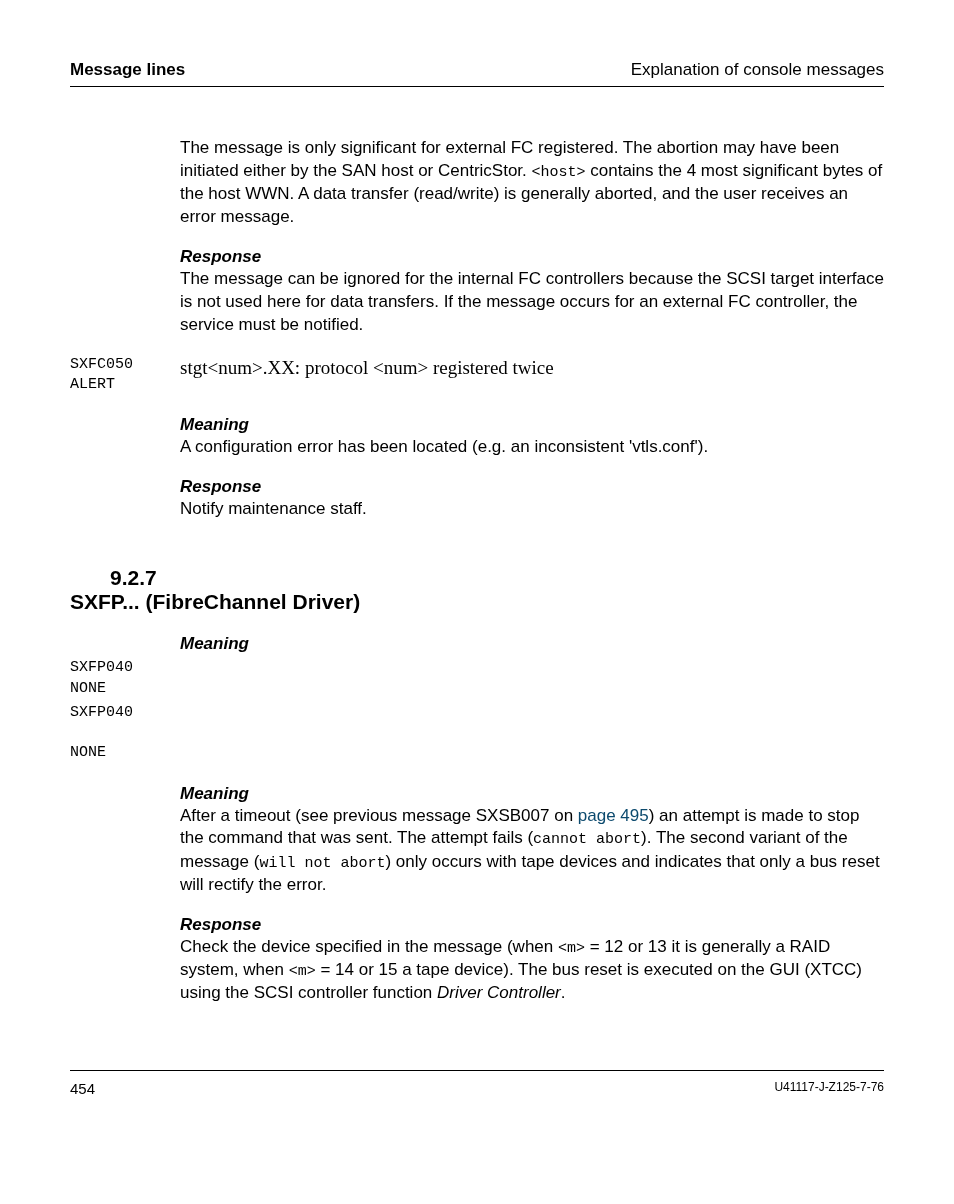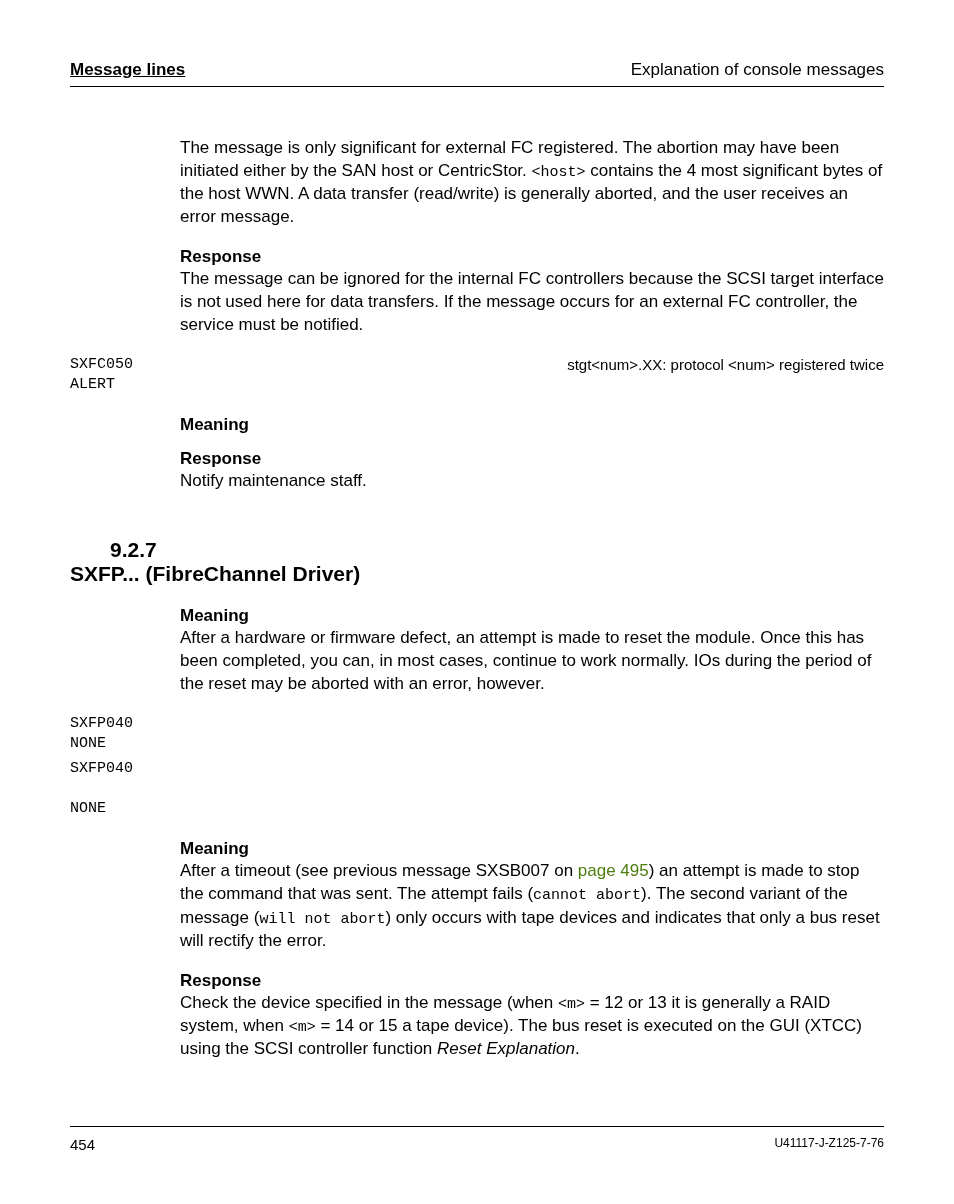--- a/index.html
+++ b/index.html
@@ -19,58 +19,57 @@
     .header {
       display: flex;
       justify-content: space-between;
       border-bottom: 1.5px solid #000;
       padding-bottom: 6px;
       margin-bottom: 50px;
     }
     .header-left {
       font-weight: bold;
       font-size: 17px;
-      text-decoration: underline;
     }
     .header-right {
       font-size: 17px;
     }
     .body-text {
       margin-left: 110px;
       margin-bottom: 18px;
       line-height: 1.35;
       font-size: 17px;
     }
     .label-bold {
       font-weight: bold;
       margin-left: 110px;
       margin-top: 14px;
       margin-bottom: 1px;
       font-size: 17px;
+      font-style: italic;
     }
     .msg-row {
       display: flex;
       align-items: flex-start;
       margin-top: 4px;
       margin-bottom: 2px;
     }
     .msg-code {
       width: 110px;
       flex-shrink: 0;
       font-family: 'Courier New', monospace;
       font-size: 15px;
       line-height: 1.35;
       white-space: pre;
     }
     .msg-text {
-      font-family: Liberation Sans, sans-serif;
-      font-size: 15px;
+      font-family: Liberation Serif, serif;
+      font-size: 19px;
       line-height: 1.35;
       flex: 1;
-      text-align: right;
     }
     .section-heading {
       display: flex;
       margin-top: 45px;
       margin-bottom: 14px;
       flex-direction: column;
     }
     .section-num {
       width: 70px;
       margin-left: 40px;
@@ -79,21 +78,21 @@
     }
     .section-title {
       font-weight: bold;
       font-size: 21px;
     }
     .mono-inline {
       font-family: 'Courier New', monospace;
       font-size: 15px;
     }
     .link {
-      color: #4d7c0f;
+      color: #0c4a6e;
     }
     .italic {
       font-style: italic;
     }
     .footer {
       display: flex;
       justify-content: space-between;
       border-top: 1.5px solid #000;
       margin-top: 65px;
       padding-top: 9px;
@@ -119,51 +118,51 @@
   <div class="label-bold">Response</div>
   <div class="body-text">The message can be ignored for the internal FC controllers because the SCSI target interface is not used here for data transfers. If the message occurs for an external FC controller, the service must be notified.</div>
 
   <div class="msg-row">
     <div class="msg-code">SXFC050
 ALERT</div>
     <div class="msg-text">stgt&lt;num&gt;.XX: protocol &lt;num&gt; registered twice</div>
   </div>
 
   <div class="label-bold" style="margin-top:20px;">Meaning</div>
+  <div class="body-text">A configuration error has been located (e.g. an inconsistent 'vtls.conf').</div>
 
   <div class="label-bold">Response</div>
   <div class="body-text">Notify maintenance staff.</div>
 
   <div class="section-heading">
     <div class="section-num">9.2.7</div>
     <div class="section-title">SXFP... (FibreChannel Driver)</div>
   </div>
 
 
   <div class="label-bold" style="margin-top:20px;">Meaning</div>
-  <div class="body-text">After a hardware or firmware defect, an attempt is made to reset the module. Once this has been completed, you can, in most cases, continue to work normally. IOs during the period of the reset may be aborted with an error, however.</div>
 
   <div class="msg-row">
     <div class="msg-code">SXFP040
 NONE</div>
   </div>
 
   <div class="msg-row">
     <div class="msg-code">SXFP040
 
 NONE</div>
   </div>
 
   <div class="label-bold" style="margin-top:20px;">Meaning</div>
   <div class="body-text">
     <span>After a timeout (see previous message SXSB007 on </span><span class="link">page 495</span><span>) an attempt is made to stop the command that was sent. The attempt fails (</span><span class="mono-inline">cannot abort</span><span>). The second variant of the message (</span><span class="mono-inline">will not abort</span><span>) only occurs with tape devices and indicates that only a bus reset will rectify the error.</span>
   </div>
 
   <div class="label-bold">Response</div>
   <div class="body-text">
-    <span>Check the device specified in the message (when </span><span class="mono-inline">&lt;m&gt;</span><span>  = 12 or 13 it is generally a RAID system, when </span><span class="mono-inline">&lt;m&gt;</span><span> = 14 or 15 a tape device). The bus reset is executed on the GUI (XTCC) using the SCSI controller function </span><span class="italic">Reset Explanation</span><span>.</span>
+    <span>Check the device specified in the message (when </span><span class="mono-inline">&lt;m&gt;</span><span>  = 12 or 13 it is generally a RAID system, when </span><span class="mono-inline">&lt;m&gt;</span><span> = 14 or 15 a tape device). The bus reset is executed on the GUI (XTCC) using the SCSI controller function </span><span class="italic">Driver Controller</span><span>.</span>
   </div>
 
   <div class="footer">
     <div>454</div>
     <div class="footer-right">U41117-J-Z125-7-76</div>
   </div>
 </div>
 
 </body></html>

